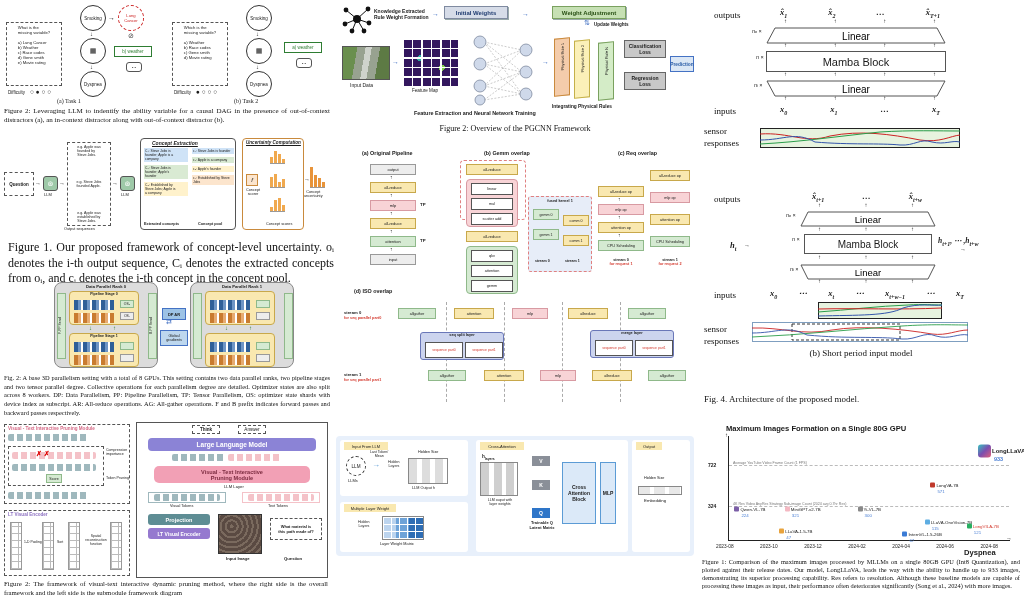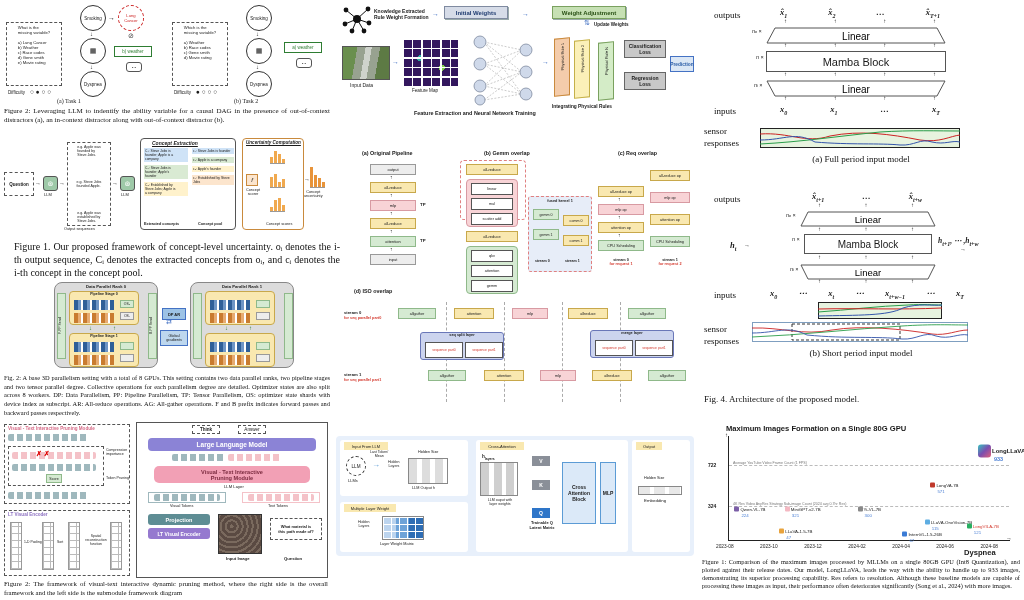--- a/index.html
+++ b/index.html
@@ -158,21 +158,21 @@
   <div class="a" style="left:264px;top:90px;font-size:3.8px">Concept scores</div>
   <div class="a" style="left:302px;top:44px;font-size:6px">→</div>
   <div class="a minibars" style="left:308px;top:34px;height:22px">
       <i style="height:20px;background:#e8943a"></i>
       <i style="height:12px;background:#e8943a"></i>
       <i style="height:9px;background:#e8943a"></i>
       <i style="height:5px;background:#e8943a"></i>
     </div>
   <div class="a pre" style="left:302px;top:58px;font-size:3.8px;text-align:center">Concept
 uncertainty</div>
-  <div class="a cap" style="left:12px;top:108px;width:326px;font-size:10px">Figure 1. Our proposed framework of concept-level uncertainty. oᵢ denotes the i-th output sequence, Cᵢ denotes the extracted concepts from oᵢ, and cᵢ denotes the i-th concept in the concept pool.</div>
+  <div class="a cap" style="left:6px;top:108px;width:326px;font-size:12px">Figure 1. Our proposed framework of concept-level uncertainty. oᵢ denotes the i-th output sequence, Cᵢ denotes the extracted concepts from oᵢ, and cᵢ denotes the i-th concept in the concept pool.</div>
 </div>
 
 <div class="a" style="left:2px;top:282px;width:330px;height:140px">
   <div class="a" style="left:52px;top:0;width:104px;height:86px;background:#dcdcdc;border:.8px solid #888;border-radius:8px">
     <div style="text-align:center;font-size:4.2px;font-weight:bold;padding-top:1px">Data Parallel Rank 0</div>
     <div class="a yb" style="left:14px;top:8px;width:70px;height:34px;border-radius:4px">
       <div style="font-size:3.6px;font-weight:bold;text-align:center">Pipeline Stage 0</div>
       <div class="a cylB" style="left:4px;top:8px;width:40px;height:10px"></div>
       <div class="a cylO" style="left:4px;top:21px;width:40px;height:10px"></div>
       <div class="a gb" style="left:50px;top:8px;width:14px;height:8px;font-size:3.4px;display:flex;align-items:center;justify-content:center">OS₀</div>
@@ -335,20 +335,21 @@
   <div class="a" style="left:262px;top:40px;width:16px;height:58px;background:#d4ecc7;border:.8px solid #7aa15f;transform:skewY(-6deg)">
       <span class="vert" style="font-size:4px;display:block;margin:4px auto">Physical Rule N</span>
     </div>
   <div class="a" style="left:216px;top:102px;font-size:4.8px;font-weight:bold">Integrating Physical Rules</div>
   <div class="a bx pre" style="left:288px;top:38px;width:42px;height:18px;background:#c8c8c8;border-color:#666;font-size:5px;font-weight:bold">Classification
 Loss</div>
   <div class="a bx pre" style="left:288px;top:70px;width:42px;height:18px;background:#c8c8c8;border-color:#666;font-size:5px;font-weight:bold">Regression
 Loss</div>
   <div class="a bx" style="left:334px;top:54px;width:24px;height:16px;background:#dbe7f5;border-color:#4472c4;color:#2d5fa8;font-size:4.8px;font-weight:bold">Prediction</div>
   <div class="a" style="left:78px;top:108px;font-size:5.4px;font-weight:bold">Feature Extraction and Neural Network Training</div>
+  <div class="a cap" style="left:0;top:122px;width:358px;font-size:8px;text-align:center">Figure 2: Overview of the PGCNN Framework</div>
 </div>
 
 <div class="a" style="left:336px;top:146px;width:358px;height:288px">
   <div class="a" style="left:26px;top:4px;font-size:5.4px;font-weight:bold">(a) Original Pipeline</div>
   <div class="a" style="left:148px;top:4px;font-size:5.4px;font-weight:bold">(b) Gemm overlap</div>
   <div class="a" style="left:282px;top:4px;font-size:5.4px;font-weight:bold">(c) Req overlap</div>
 
   <div class="a bx grb" style="left:34px;top:18px;width:46px;height:11px;font-size:4px">output</div>
   <div class="a" style="left:54px;top:28px;font-size:5px">↑</div>
   <div class="a bx yb" style="left:34px;top:36px;width:46px;height:11px;font-size:4px">all-reduce</div>
@@ -524,21 +525,20 @@
     <span class="sym"><span>x</span><sub>T</sub></span>
   </div>
   <div class="a cap pre" style="left:4px;top:124px;font-size:9px">sensor
 responses</div>
   <svg class="a" style="left:60px;top:126px" width="200" height="20">
     <rect x="0.5" y="0.5" width="199" height="19" fill="#e7f3df" stroke="#222"></rect>
     <path d="M0,6 C30,4 45,16 70,8 C100,2 130,6 160,12 C180,15 190,8 200,7" fill="none" stroke="#cc2222" stroke-width="1"></path>
     <path d="M0,16 C40,14 80,8 120,4 C150,2 180,3 200,3" fill="none" stroke="#2a9d4a" stroke-width="1"></path>
     <path d="M0,12 C25,12 35,3 55,14 C90,17 120,15 140,17 C155,18 160,10 172,14 C185,17 192,12 200,14" fill="none" stroke="#3355aa" stroke-width="1"></path>
   </svg>
-  <div class="a cap" style="left:0;top:152px;width:322px;text-align:center;font-size:9px">(a) Full period input model</div>
 
   <div class="a cap" style="left:14px;top:192px;font-size:9px">outputs</div>
   <div class="a" style="left:112px;top:189px;width:110px;display:flex;justify-content:space-between">
     <span class="sym"><span>x̂</span><sub>t+1</sub></span>
     <span class="sym"><span>…</span></span>
     <span class="sym"><span>x̂</span><sub>t+w</sub></span>
   </div>
   <div class="a" style="left:118px;top:200px;width:96px;display:flex;justify-content:space-between;font-size:6px">
       <span>↑</span>
       <span>↑</span>

